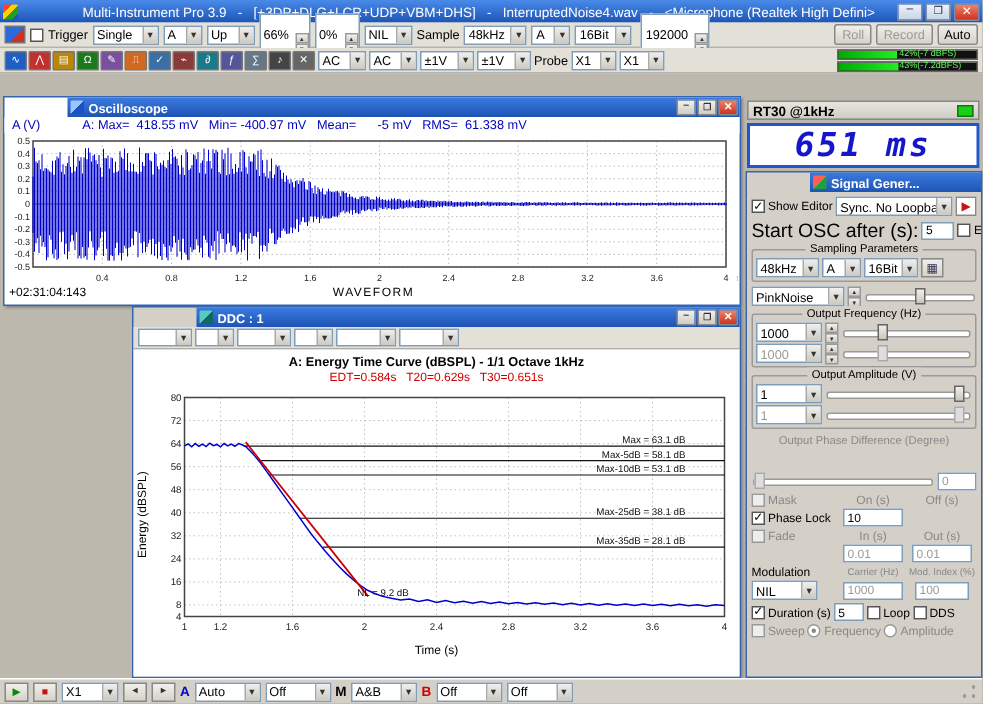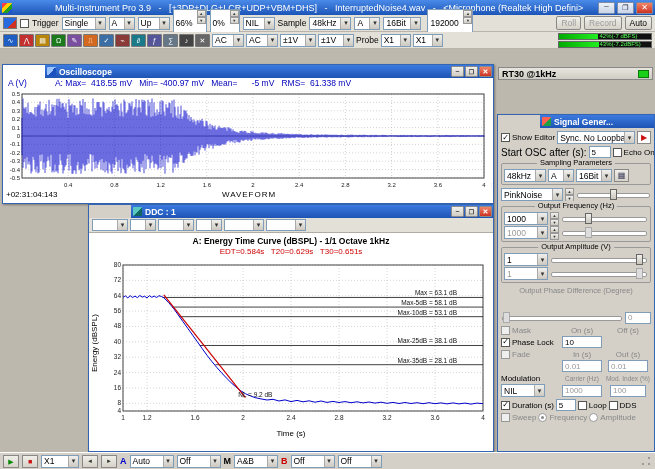--- a/index.html
+++ b/index.html
@@ -30,21 +30,21 @@
   #toolbar1 { top:15px; height:17px; }
   #toolbar2 { top:32px; height:17px; gap:2px; }
   .tlabel { font-size:8.5px; }
   .combo { display:inline-flex; align-items:stretch; height:13px; background:#fff;
     border:1px solid #7f9db9; font-size:8.5px; overflow:hidden; flex:none; }
   .combo .ct { flex:1; padding:0 2px; white-space:nowrap; overflow:hidden; align-self:center; }
   .combo .ca { width:10px; background:linear-gradient(#f0efec,#cdc9c0); border-left:1px solid #aaa;
     display:flex; align-items:center; justify-content:center; color:#333; flex:none; }
   .combo .ca::after { content:"▾"; font-size:7px; }
   .combo.dis .ct { color:#999; }
-  .spin { display:inline-flex; align-items:flex-start; height:28px; background:#fff;
+  .spin { display:inline-flex; align-items:flex-end; height:28px; background:#fff;
     border:1px solid #7f9db9; font-size:8.5px; flex:none; }
   .spin .ct { flex:1; padding:0 2px; align-self:center; white-space:nowrap; overflow:hidden;}
   .vsp { width:9px; display:flex; flex-direction:column; flex:none; }
   .vsp b { flex:1; background:linear-gradient(#f2f1ee,#cfccc4); border:1px solid #999;
     display:flex; align-items:center; justify-content:center; color:#333; }
   .vsp b.up::after{content:"▲"; font-size:4px;}
   .vsp b.dn::after{content:"▼"; font-size:4px;}
   .chk { width:9px; height:9px; background:#fff; border:1px solid #555; flex:none;
     display:inline-flex; align-items:center; justify-content:center; position:relative; }
   .chk.on::after { content:"✓"; font-size:8px; margin-top:-1px; }
@@ -467,40 +467,43 @@
           <text x="137.2" y="138.01052631578946" font-size="6.5" fill="#111">NL =  9.2 dB</text>
         </svg>
       <div id="ddc-xlabel">Time (s)</div>
     </div>
   </div>
 
   <div id="rt30-bar">
     <span>RT30 @1kHz</span>
     <span id="rt30-ind"></span>
   </div>
+  <div id="rt30-display">
+    <span>651 ms</span>
+  </div>
 
   <div class="win" id="sg-win">
     <div class="win-title">
       <span class="wicon sg"></span>
       <span class="wtxt">Signal Gener...</span>
     </div>
     <div id="sg-body">
 
       <div class="row">
         <span class="chk on"></span>
         <span class="lb">Show Editor</span>
         <span class="combo" style="width:64px;flex:1">
             <span class="ct">Sync. No Loopback</span>
             <span class="ca"></span>
           </span>
         <span class="pbtn"></span>
       </div>
 
       <div class="row">
-        <span class="lb" style="font-size:10px">Start OSC after (s):</span>
+        <span class="lb" style="font-size:13px">Start OSC after (s):</span>
         <span class="fld" style="width:22px">5</span>
         <span class="chk"></span>
         <span class="lb">Echo Only</span>
       </div>
 
       <div class="grp">
         <span class="glbl">Sampling Parameters</span>
         <div class="row" style="margin-bottom:1px">
           <span class="combo" style="width:42px">
               <span class="ct">48kHz</span>

